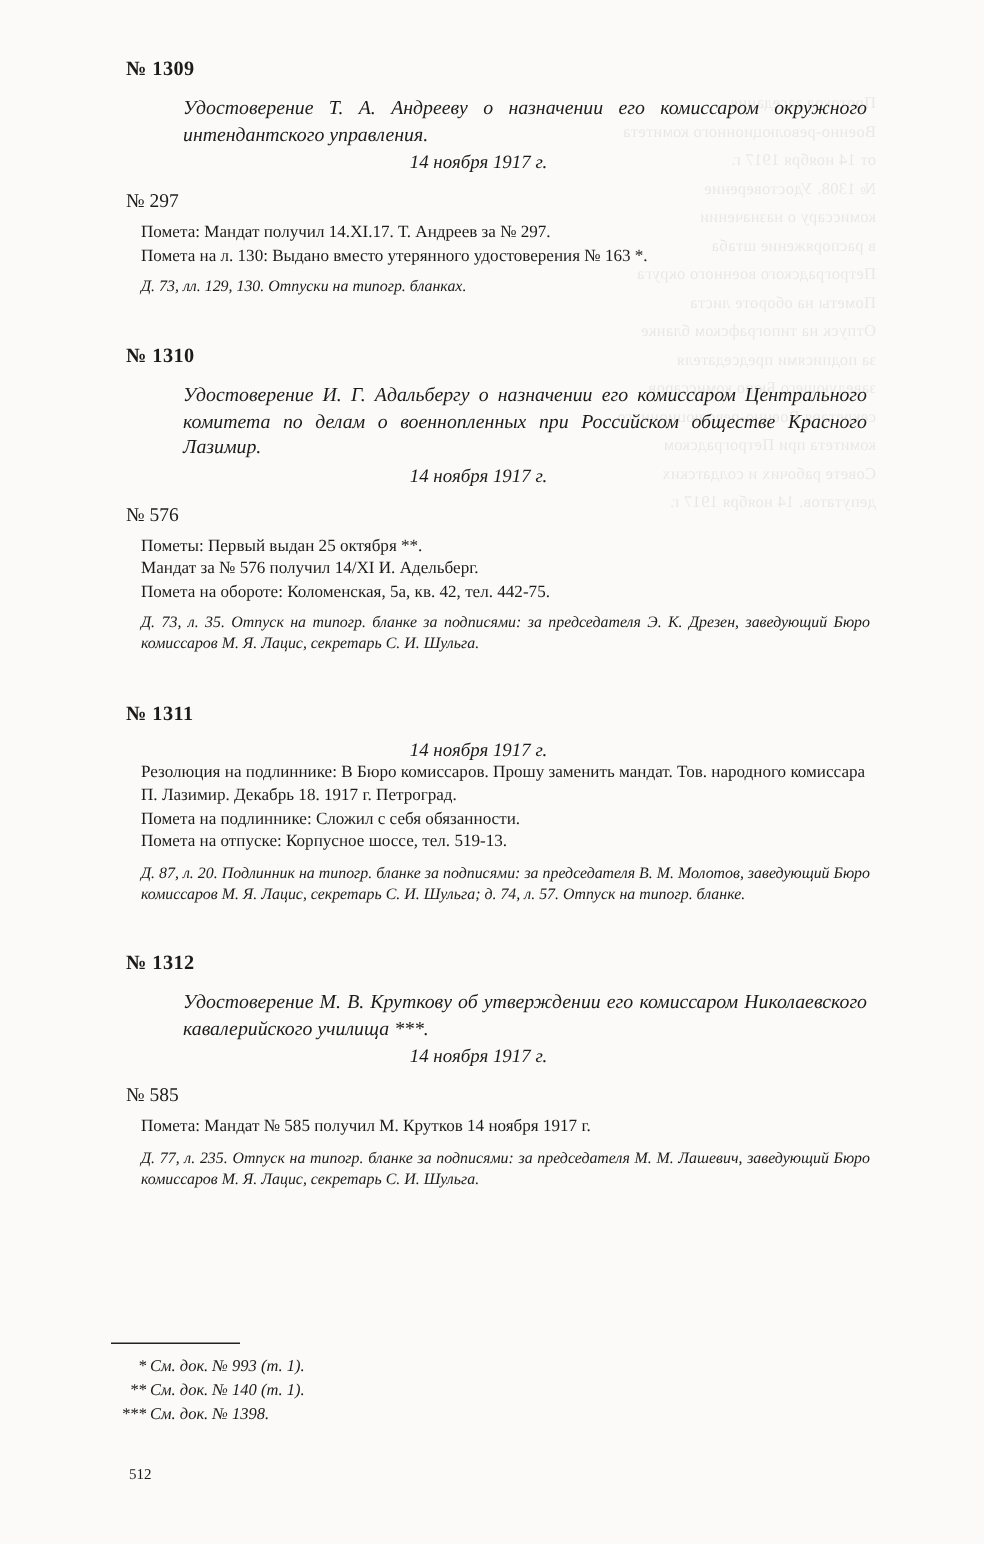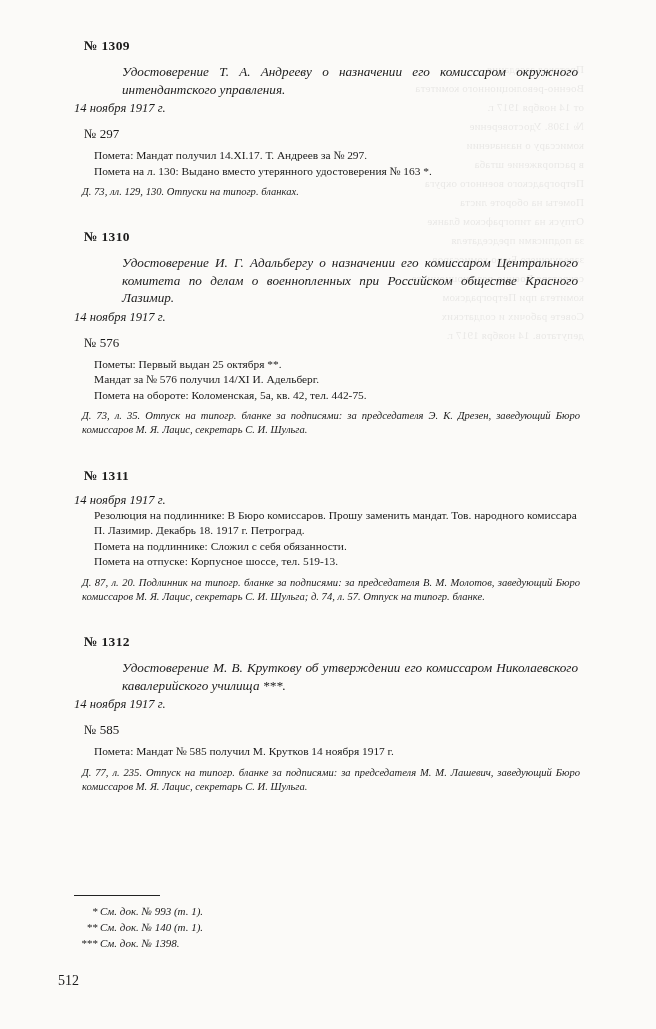--- a/index.html
+++ b/index.html
@@ -61,40 +61,40 @@
     font-style: italic;
     font-size: 13.2px;
     line-height: 17.5px;
     margin-left: 48px;
     margin-right: 4px;
     text-align: justify;
   }
   .date {
     font-style: italic;
     font-size: 12.6px;
-    text-align: left;
+    text-align: center;
     margin-top: 3px;
     margin-right: 18px;
   }
   .reg-num {
     font-size: 13px;
     margin-left: 10px;
     margin-top: 10px;
     margin-bottom: 6px;
   }
   .note {
     font-size: 11.4px;
     line-height: 15.5px;
     margin-left: 20px;
     margin-right: 2px;
   }
   .src {
     font-size: 10.6px;
     line-height: 14.2px;
-    margin-left: 8px;
+    margin-left: 20px;
     margin-right: 2px;
     font-style: italic;
     text-align: justify;
   }
   .src.first { margin-top: 6px; }
 
   .footnotes {
     position: absolute;
     left: 74px;
     bottom: 78px;
@@ -117,23 +117,23 @@
   }
   .fn .mark {
     position: absolute;
     left: 0;
     width: 24px;
     text-align: right;
     font-style: normal;
   }
   .page-num {
     position: absolute;
-    left: 58px;
+    left: 86px;
     bottom: 40px;
-    font-size: 14px;
+    font-size: 10px;
     z-index: 2;
   }
 </style>
 </head>
 <body>
 
 <div class="page">
 
   <div class="bleed">
     <div>Протокол заседания</div>

